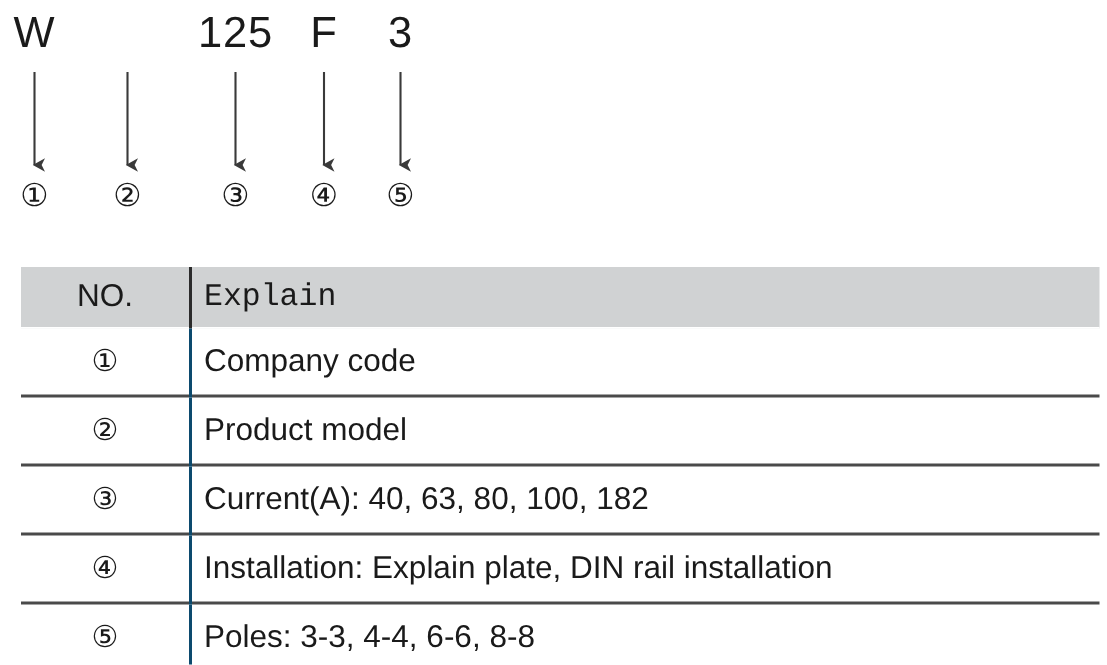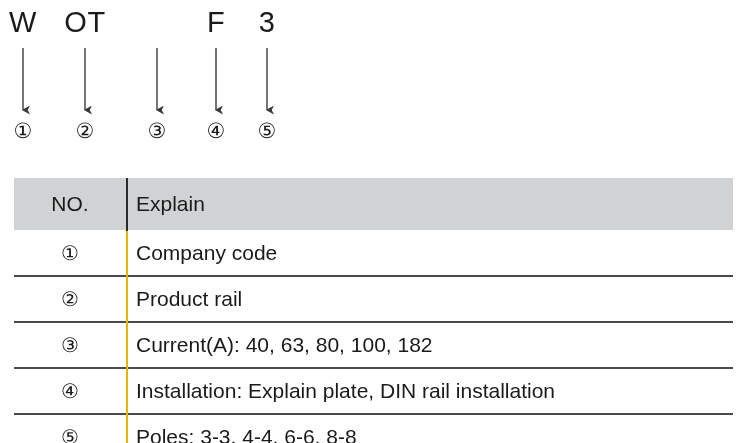--- a/index.html
+++ b/index.html
@@ -69,21 +69,21 @@
     margin: 0;
     vertical-align: middle;
     font-weight: 400;
     font-size: 21px;
     color: #1a1a1a;
   }
   #spec-table thead tr {
     background: #d0d2d3;
   }
   #spec-table thead th {
-    height: 52px;
+    height: 40px;
     border-bottom: 1px solid #ffffff;
   }
   #spec-table tbody tr {
     background: #ffffff;
   }
   #spec-table tbody td {
     height: 44px;
     border-top: 2px solid #4a4a4a;
   }
   #spec-table tbody tr:first-child td {
@@ -91,40 +91,41 @@
   }
   #spec-table tbody tr:last-child td {
     border-bottom: 2px solid #4a4a4a;
   }
   .col-no {
     text-align: center;
   }
   .col-explain {
     text-align: left;
     padding-left: 8px !important;
-    border-left: 2px solid #eab308;
+    border-left: 2px solid #0c4a6e;
   }
   th.col-no { text-align: center; }
   th.col-explain {
     text-align: left;
     padding-left: 8px !important;
     border-left: 2px solid #2b2b2b;
+    font-family: Liberation Mono, monospace;
   }
   .cell-ring {
     font-size: 20px;
     line-height: 1;
   }
 </style>
 </head>
 <body>
 
 <div id="code-diagram">
 
   <div class="code-token" style="left:0px; top:8px; width:46px;">W</div>
-  <div class="code-token" style="left:58px; top:8px; width:54px;">OT</div>
+  <div class="code-token" style="left:123px; top:8px; width:68px;">125</div>
   <div class="code-token" style="left:197px; top:8px; width:38px;">F</div>
   <div class="code-token" style="left:248px; top:8px; width:38px;">3</div>
 
   <svg class="arrow-svg" viewBox="0 0 300 160">
     <defs>
       <marker id="ah" markerWidth="7" markerHeight="7" refX="3.2" refY="5.6" orient="auto" markerUnits="strokeWidth">
         <path d="M0,0.6 L3.2,6.4 L6.4,0.6 L3.2,2.2 Z" fill="#3a3a3a"></path>
       </marker>
     </defs>
     <line x1="23" y1="48" x2="23" y2="110" stroke="#3a3a3a" stroke-width="1.4" marker-end="url(#ah)"></line>
@@ -156,21 +157,21 @@
     <tr>
       <td class="col-no">
         <span class="cell-ring">①</span>
       </td>
       <td class="col-explain">Company code</td>
     </tr>
     <tr>
       <td class="col-no">
         <span class="cell-ring">②</span>
       </td>
-      <td class="col-explain">Product rail</td>
+      <td class="col-explain">Product model</td>
     </tr>
     <tr>
       <td class="col-no">
         <span class="cell-ring">③</span>
       </td>
       <td class="col-explain">Current(A): 40, 63, 80, 100, 182</td>
     </tr>
     <tr>
       <td class="col-no">
         <span class="cell-ring">④</span>

